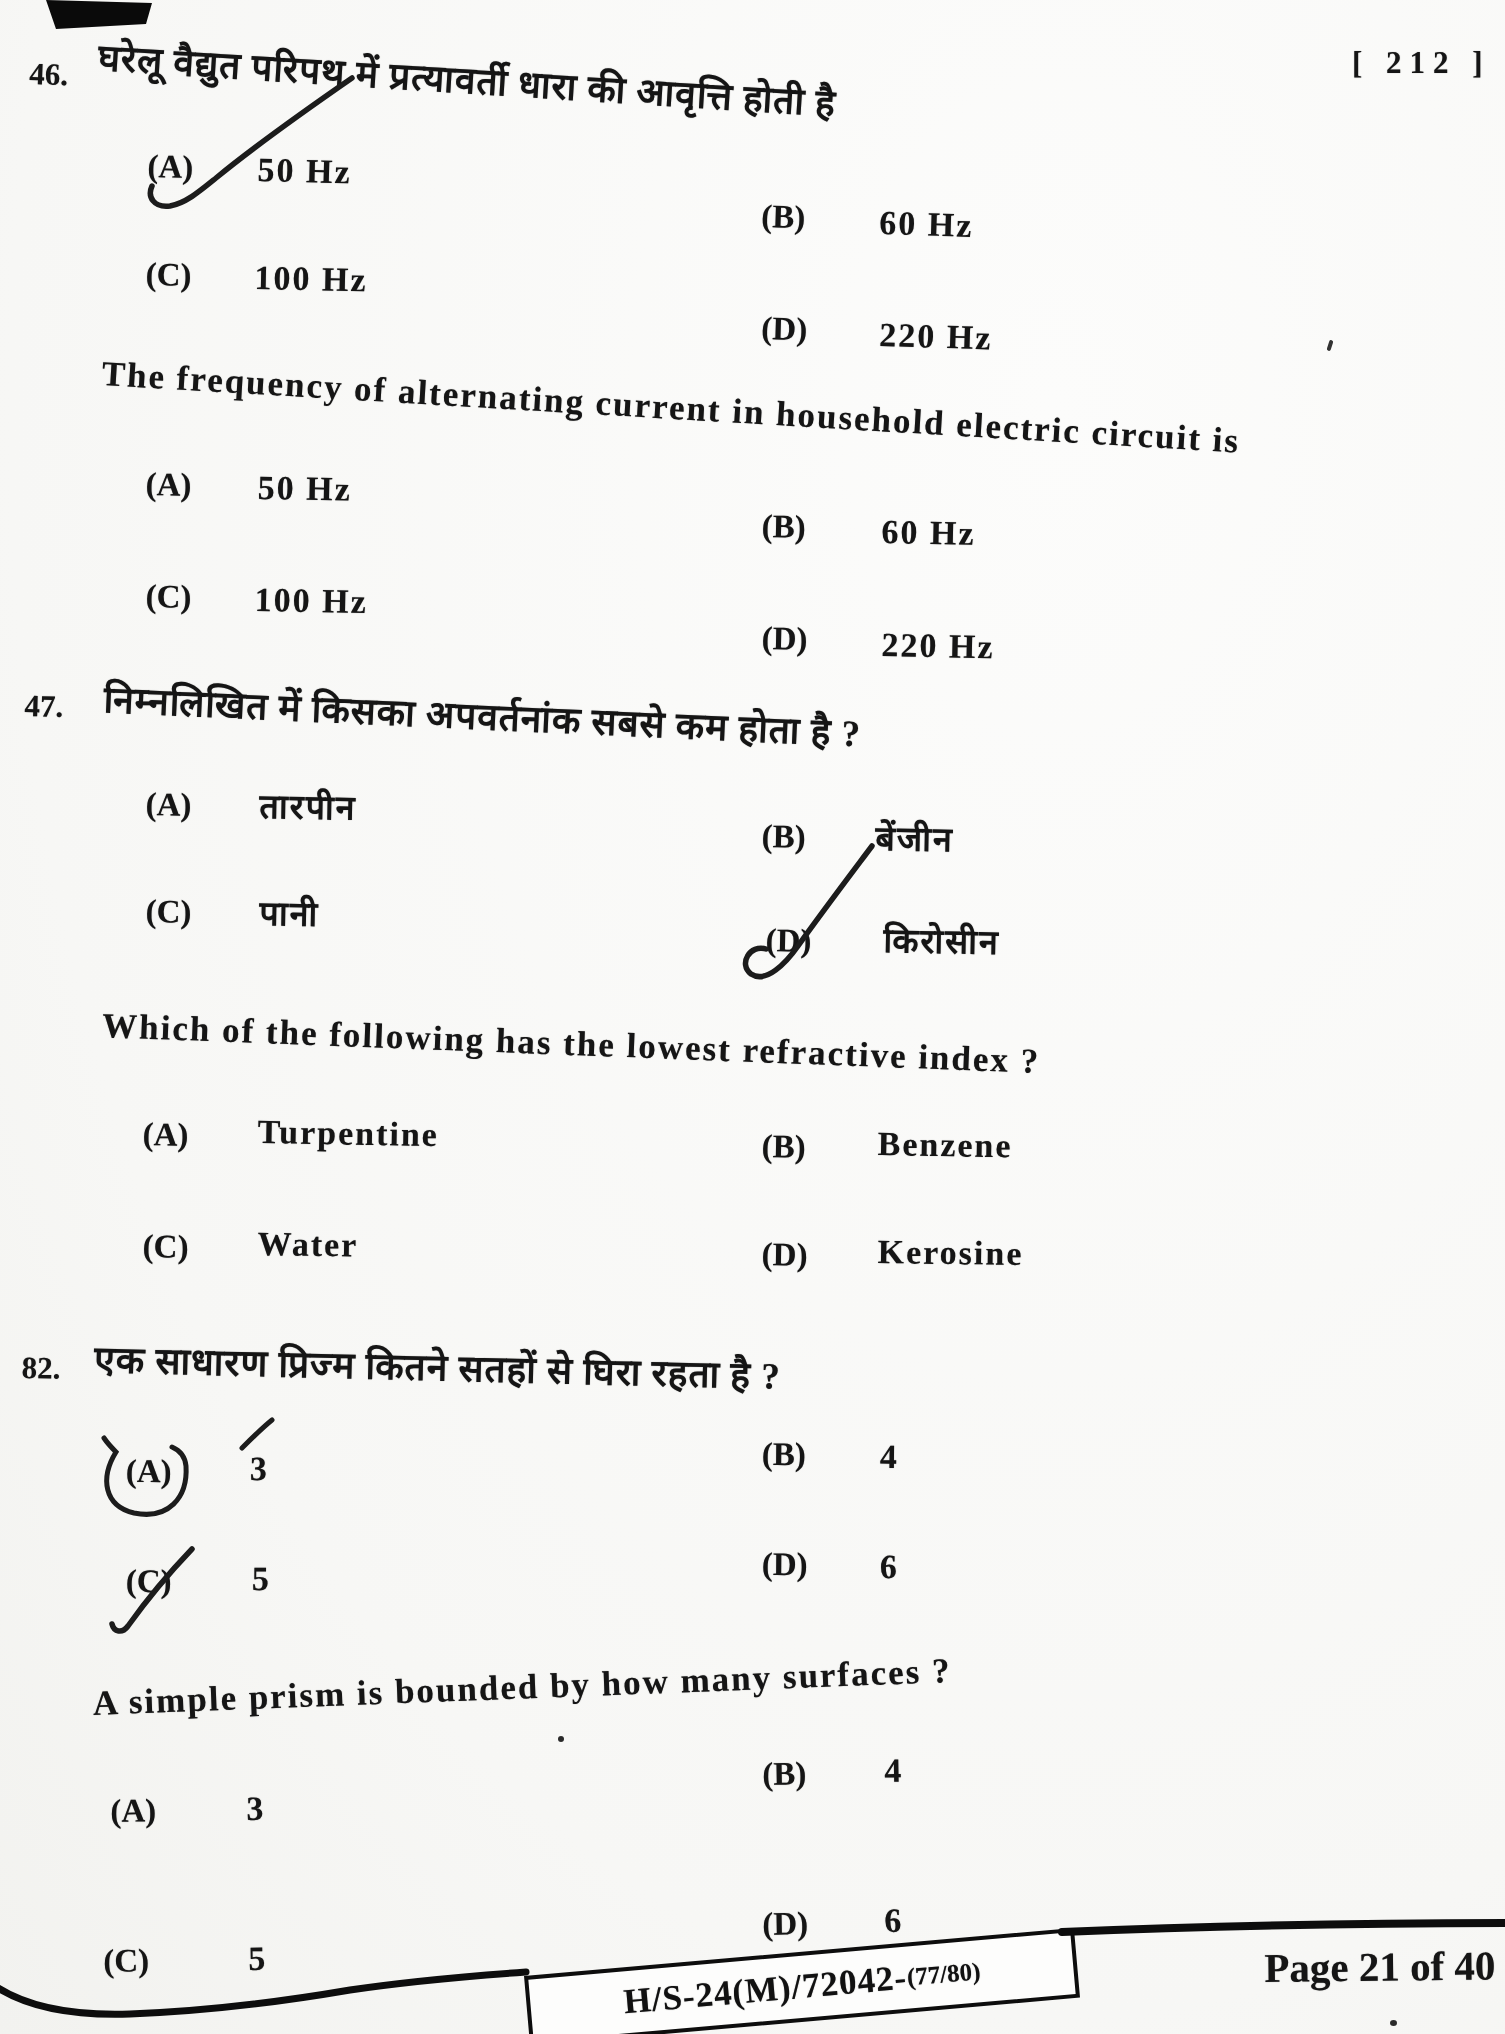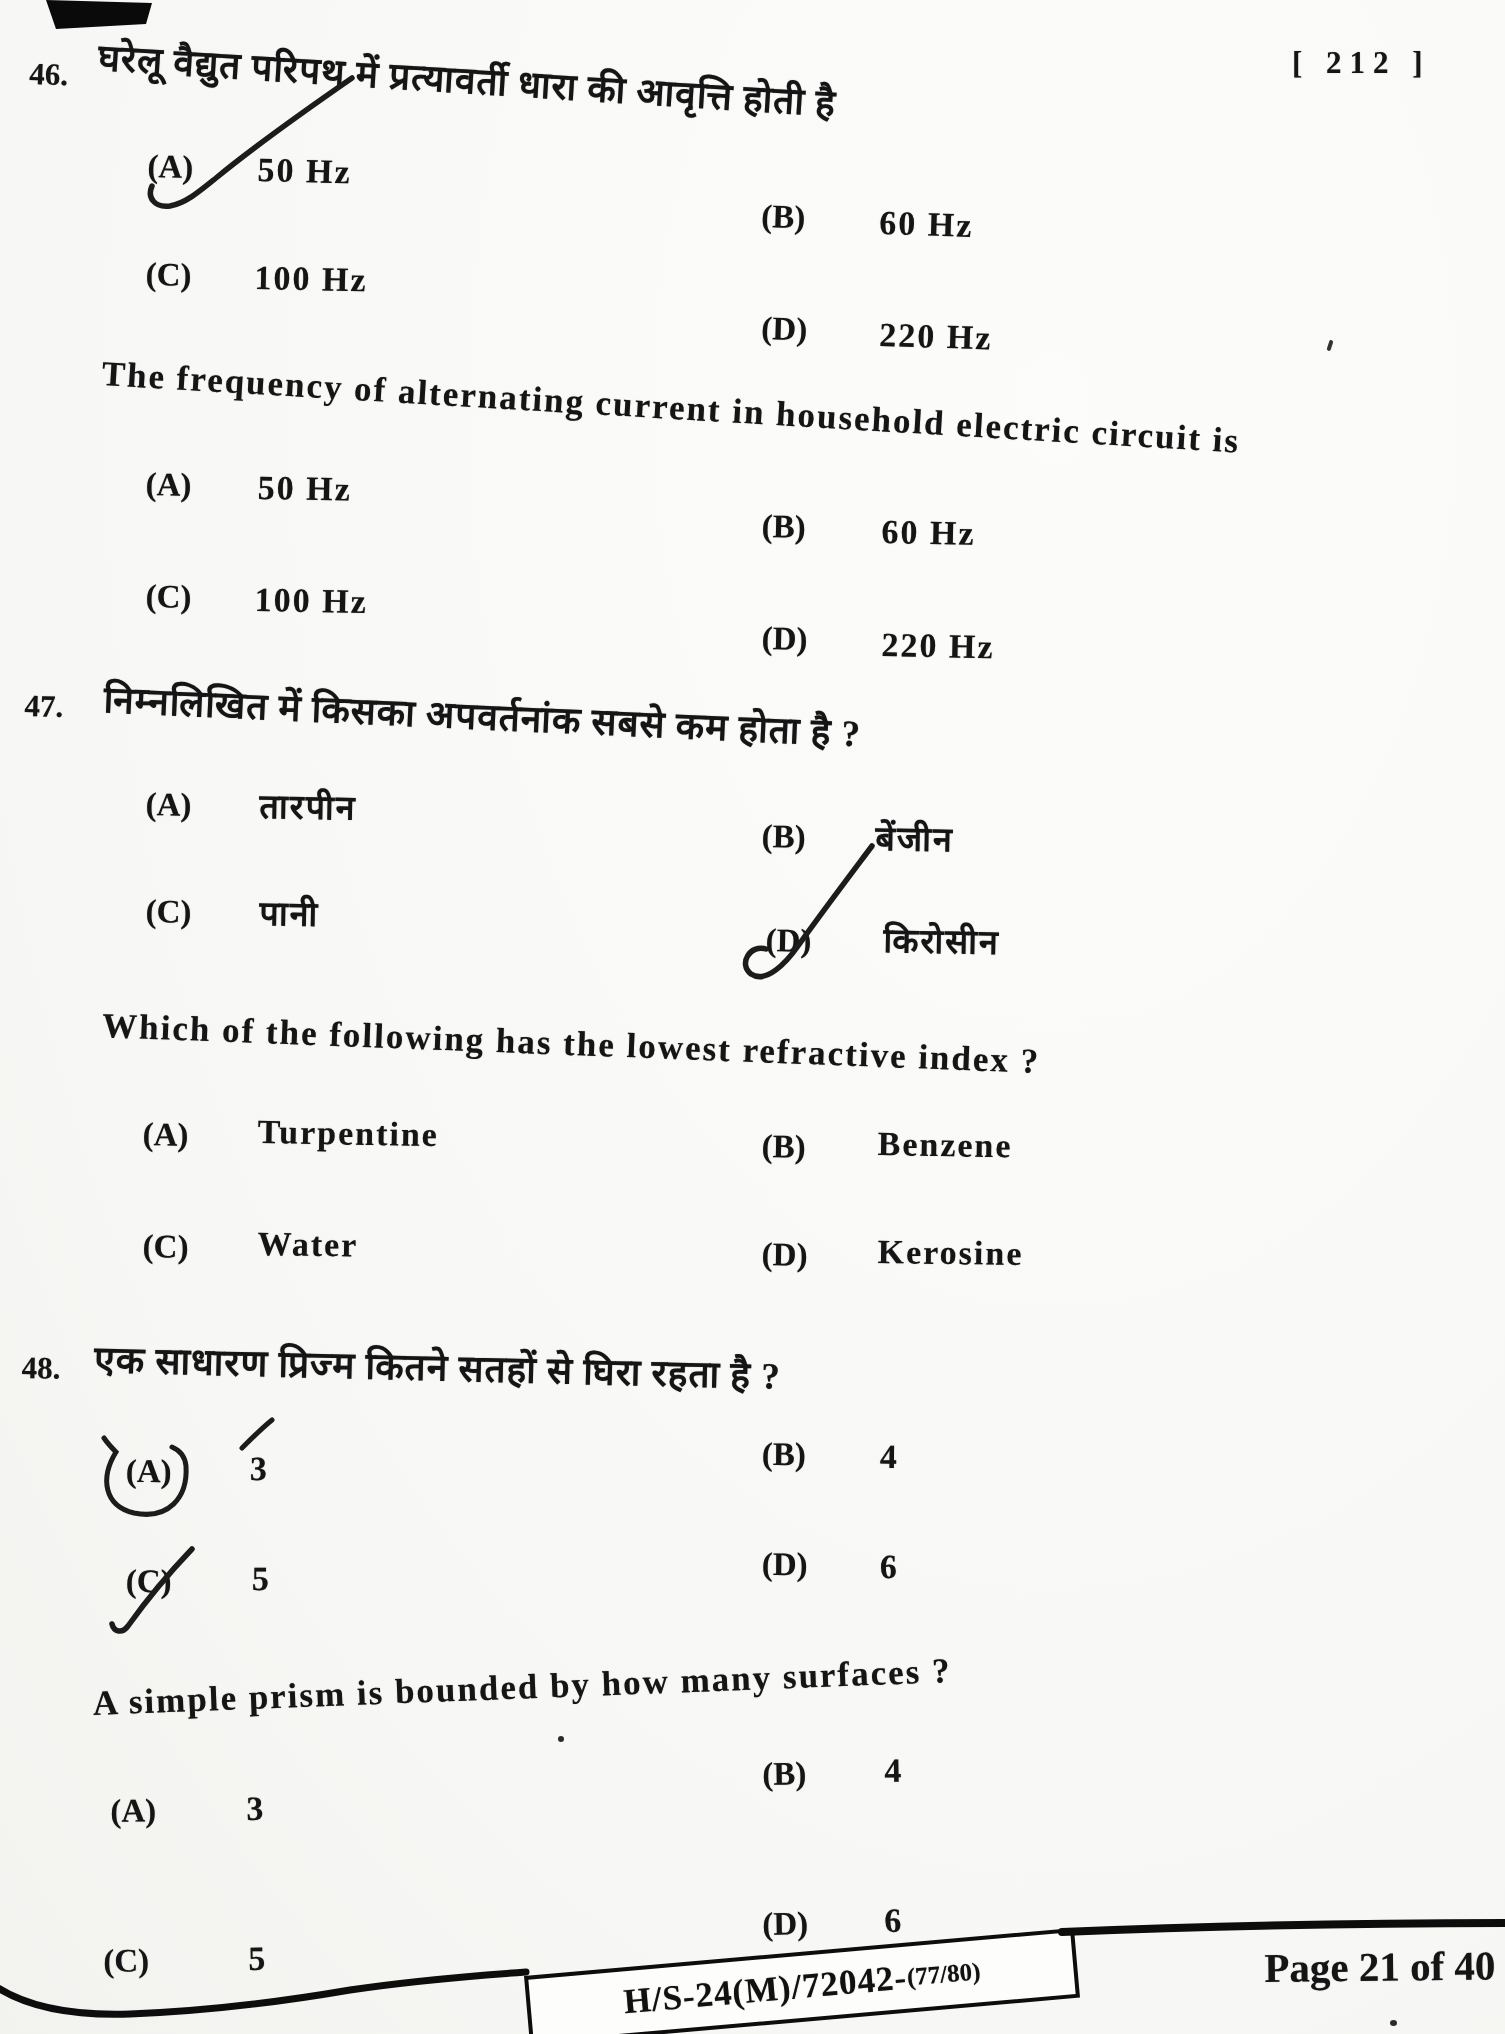--- a/index.html
+++ b/index.html
@@ -34,21 +34,21 @@
   .dot{position:absolute;background:#2a2a2a;border-radius:50%;}
   .tickmark-art{position:absolute;background:#333;border-radius:2px;}
 </style>
 </head>
 <body>
 
 <div class="page">
 
   <div class="t qnum en" style="left:30px;top:56px;transform:rotate(2deg);">46.</div>
   <div class="t qtext hi" style="left:100px;top:30px;transform:rotate(3.6deg);" lang="hi">घरेलू वैद्युत परिपथ में प्रत्यावर्ती धारा की आवृत्ति होती है</div>
-  <div class="t pageref en" style="left:1292px;top:45px;">[ 212 ]</div>
+  <div class="t pageref en" style="left:1352px;top:45px;">[ 212 ]</div>
 
   <div class="t olab en" style="left:148px;top:148px;transform:rotate(1.5deg);">(A)</div>
   <div class="t oval en" style="left:258px;top:151px;transform:rotate(1.5deg);">50 Hz</div>
   <div class="t olab en" style="left:762px;top:198px;transform:rotate(1.8deg);">(B)</div>
   <div class="t oval en" style="left:880px;top:204px;transform:rotate(1.8deg);">60 Hz</div>
   <div class="t olab en" style="left:146px;top:256px;transform:rotate(1.2deg);">(C)</div>
   <div class="t oval en" style="left:255px;top:259px;transform:rotate(1.2deg);">100 Hz</div>
   <div class="t olab en" style="left:762px;top:310px;transform:rotate(1.8deg);">(D)</div>
   <div class="t oval en" style="left:880px;top:316px;transform:rotate(1.8deg);">220 Hz</div>
 
@@ -79,21 +79,21 @@
 
   <div class="t olab en" style="left:143px;top:1116px;transform:rotate(1deg);">(A)</div>
   <div class="t oval en" style="left:258px;top:1113px;transform:rotate(1deg);">Turpentine</div>
   <div class="t olab en" style="left:762px;top:1128px;transform:rotate(1deg);">(B)</div>
   <div class="t oval en" style="left:878px;top:1125px;transform:rotate(1deg);">Benzene</div>
   <div class="t olab en" style="left:143px;top:1228px;transform:rotate(0.8deg);">(C)</div>
   <div class="t oval en" style="left:258px;top:1225px;transform:rotate(0.8deg);">Water</div>
   <div class="t olab en" style="left:762px;top:1236px;transform:rotate(0.8deg);">(D)</div>
   <div class="t oval en" style="left:878px;top:1233px;transform:rotate(0.8deg);">Kerosine</div>
 
-  <div class="t qnum en" style="left:22px;top:1350px;transform:rotate(1deg);">48.</div>
+  <div class="t qnum en" style="left:22px;top:1350px;transform:rotate(1deg);">82.</div>
   <div class="t qtext hi" style="left:95px;top:1332px;transform:rotate(1.4deg);" lang="hi">एक साधारण प्रिज्म कितने सतहों से घिरा रहता है ?</div>
 
   <div class="t olab en" style="left:126px;top:1453px;transform:rotate(0.5deg);">(A)</div>
   <div class="t oval en" style="left:250px;top:1450px;transform:rotate(0.5deg);">3</div>
   <div class="t olab en" style="left:762px;top:1436px;transform:rotate(0.5deg);">(B)</div>
   <div class="t oval en" style="left:880px;top:1438px;transform:rotate(0.5deg);">4</div>
   <div class="t olab en" style="left:126px;top:1563px;transform:rotate(0.5deg);">(C)</div>
   <div class="t oval en" style="left:252px;top:1560px;transform:rotate(0.5deg);">5</div>
   <div class="t olab en" style="left:762px;top:1546px;transform:rotate(0.5deg);">(D)</div>
   <div class="t oval en" style="left:880px;top:1548px;transform:rotate(0.5deg);">6</div>

